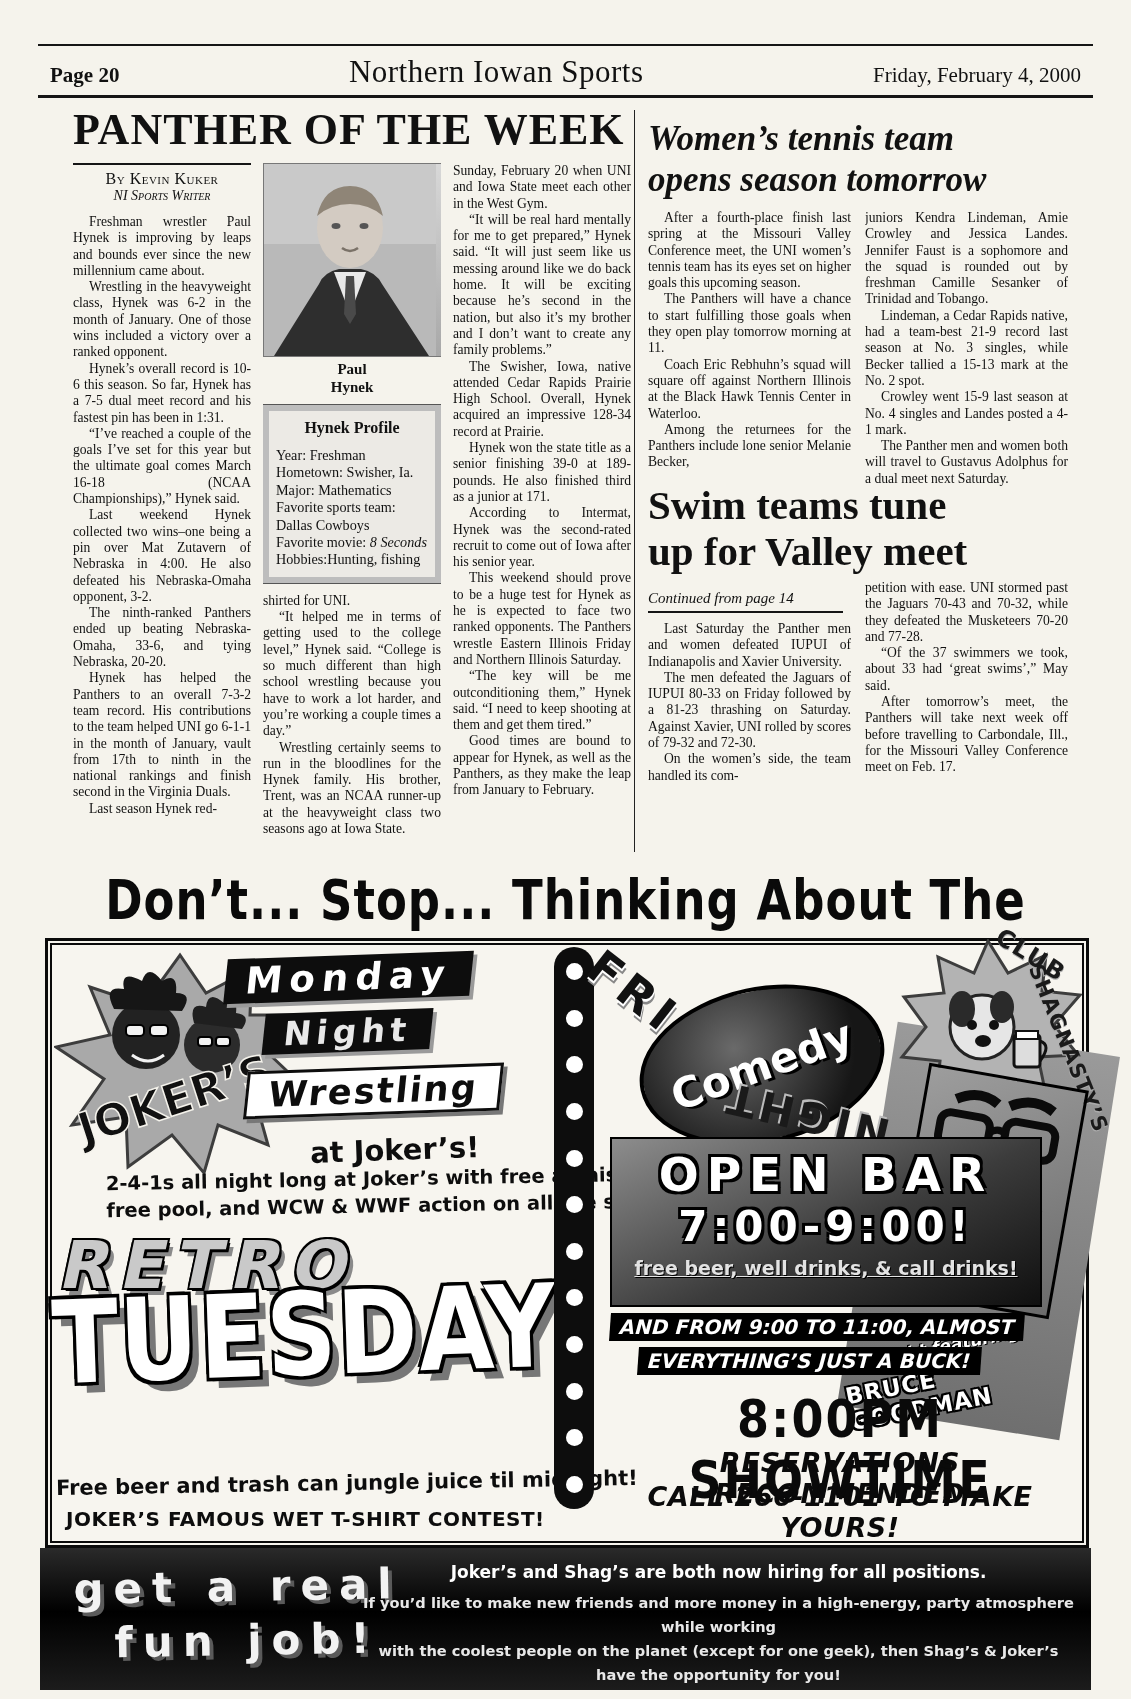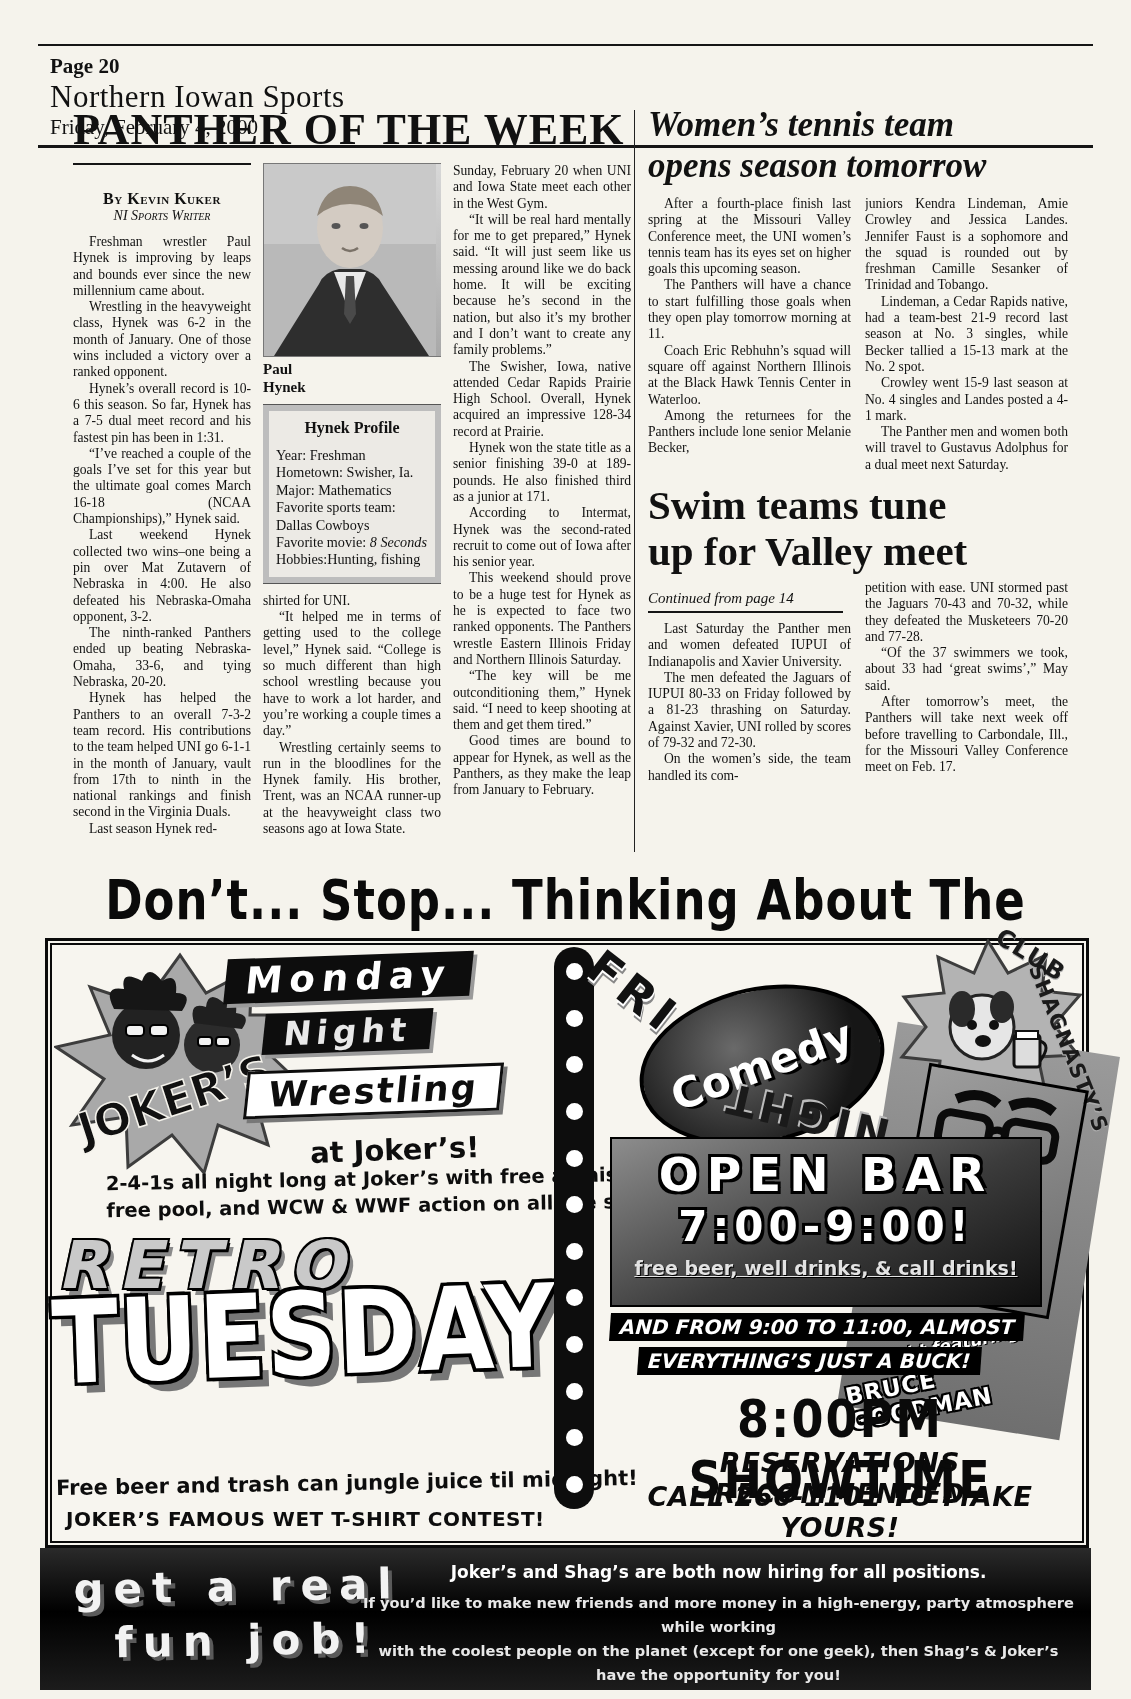--- a/index.html
+++ b/index.html
@@ -4,50 +4,50 @@
 <style>
   html,body { margin:0; padding:0; background:#d8d6d0; }
   .page {
     position:relative; width:1131px; height:1699px; margin:0 auto;
     background:#f5f3ec; color:#111; overflow:hidden;
     font-family:"Liberation Serif", serif;
   }
   
   .masthead { position:absolute; left:38px; right:38px; top:44px; }
   .masthead-ruletop { border-top:2px solid #151515; }
-  .masthead-row { display:flex; justify-content:space-between; align-items:baseline; padding:8px 12px 5px 12px;flex-direction:column; }
+  .masthead-row { display:flex; justify-content:space-between; align-items:baseline; padding:8px 12px 5px 12px; }
   .masthead-page { font-weight:bold; font-size:21px; }
   .masthead-title { font-weight:normal; font-size:31px; letter-spacing:0.5px;text-align:center; }
   .masthead-date { font-size:21px; }
   .masthead-rulebottom { border-top:3px solid #151515; }
 
   
   .news p { margin:0; font-size:13.6px; line-height:16.3px; text-align:justify; text-indent:16px; }
   .news p.cont { text-indent:0; }
   .v-divider { position:absolute; left:634px; top:110px; width:1px; height:742px; background:#222; }
 
   
   .panther { position:absolute; left:73px; top:104px; width:558px; }
   .panther-headline { font-weight:bold; font-size:44px; letter-spacing:1px; white-space:nowrap; }
   .col3wrap { display:flex; gap:12px; margin-top:8px; height:694px; overflow:hidden; }
   .ncol { flex:1; overflow:hidden; }
   .byline-block { border-top:2px solid #151515; margin-bottom:10px; padding-top:5px; text-align:center; }
-  .byline { font-variant:small-caps; font-weight:bold; font-size:16px; letter-spacing:0.5px;margin-top:20px; }
+  .byline { font-variant:small-caps; font-weight:normal; font-size:16px; letter-spacing:0.5px; }
   .byline-role { font-variant:small-caps; font-style:italic; font-size:14px; }
   .photo { width:100%; height:192px; border:1px solid #777; background:linear-gradient(#d8d8d8,#a8a8a8); overflow:hidden; }
   .photo svg { display:block; }
-  .photo-caption { text-align:left; font-weight:bold; font-size:15px; line-height:18px; margin-top:3px; }
+  .photo-caption { text-align:center; font-weight:bold; font-size:15px; line-height:18px; margin-top:3px; }
   .profile { margin-top:9px; border:6px solid #bdbdbd; outline:1px solid #555; background:#eceae5; padding:6px 7px 8px 7px; }
   .profile-title { text-align:center; font-weight:bold; font-size:16px; margin:2px 0 10px 0; }
   .profile-row { font-size:14.2px; line-height:17.4px; }
   .profile-row b { font-weight:normal; }
   .col2-text { margin-top:10px; }
 
   
-  .tennis { position:absolute; left:648px; top:104px; width:420px; }
+  .tennis { position:absolute; left:648px; top:118px; width:420px; }
   .tennis-headline { font-style:italic; font-weight:bold; font-size:35px; line-height:41px; }
   .col2wrap { display:flex; gap:14px; margin-top:10px; overflow:hidden; }
   .tennis .col2wrap { height:288px; }
 
   
   .swim { position:absolute; left:648px; top:482px; width:420px; }
   .swim-headline { font-weight:bold; font-size:41px; line-height:46px; }
   .continued { font-style:italic; font-size:15px; margin:10px 0 4px 0; }
   .continued-rule { border-top:2px solid #151515; width:195px; margin-bottom:8px; }
   .swim .col2wrap { height:244px; margin-top:6px; }

